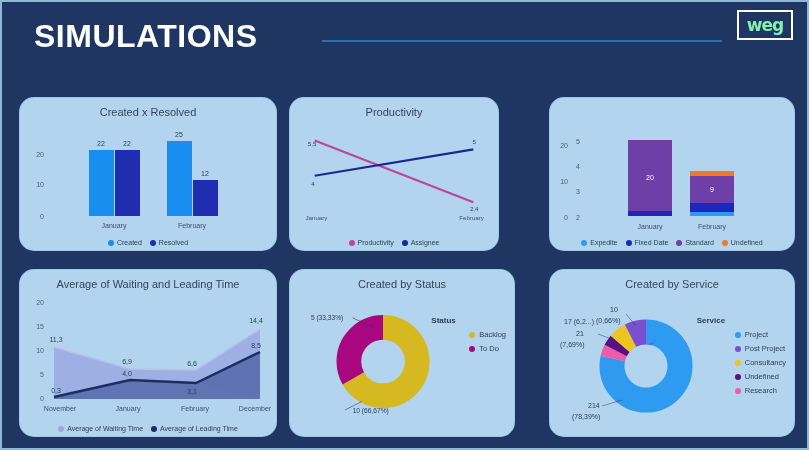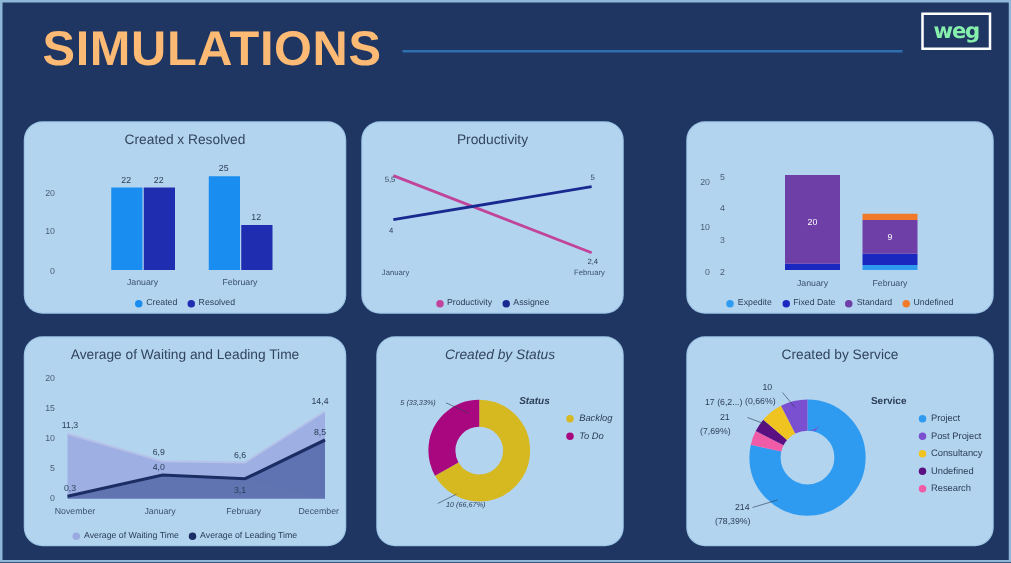--- a/index.html
+++ b/index.html
@@ -12,21 +12,21 @@
   #dashboard {
     position: relative;
     width: 809px; height: 450px;
     background: #1f3663;
     border: 2px solid #8fb8d8;
   }
   
   #header { position: absolute; left: 0; top: 0; width: 809px; height: 78px; }
   #page-title {
     position: absolute; left: 32px; top: 16px;
-    font-size: 39px; font-weight: bold; color: #fdba74;
+    font-size: 32px; font-weight: bold; color: #ffffff;
     letter-spacing: 0.5px;
   }
   #title-rule {
     position: absolute; left: 320px; top: 38px;
     width: 400px; height: 2px; background: #2e6fb0;
   }
   #weg-logo {
     position: absolute; right: 18px; top: 8px;
     width: 56px; height: 30px;
     border: 2px solid #ffffff;
@@ -45,21 +45,21 @@
     box-shadow: 0 0 0 1px #9ec6e6;
   }
   .panel-title {
     position: absolute; left: 0; top: 8px; width: 100%;
     text-align: center; font-size: 11px; color: #32445e;
   }
   .p1 { left: 18px;  top: 96px;  width: 256px; height: 152px; }
   .p2 { left: 288px; top: 96px;  width: 208px; height: 152px; }
   .p3 { left: 548px; top: 96px;  width: 244px; height: 152px; }
   .p4 { left: 18px;  top: 268px; width: 256px; height: 166px; }
-  .p5 { left: 300px; top: 268px; width: 196px; height: 166px; font-style: italic; }
+  .p5 { left: 288px; top: 268px; width: 224px; height: 166px; }
   .p6 { left: 548px; top: 268px; width: 244px; height: 166px; }
 
   .plot { position: absolute; left: 0; top: 0; width: 100%; height: 100%; }
   .axis-label { font-size: 7px; fill: #4a5c74; }
   .cat-label  { font-size: 7px; fill: #39506e; }
   .val-label  { font-size: 7px; fill: #2b3d57; }
   .val-label-w { font-size: 7px; fill: #ffffff; }
 
   
   .legend {

